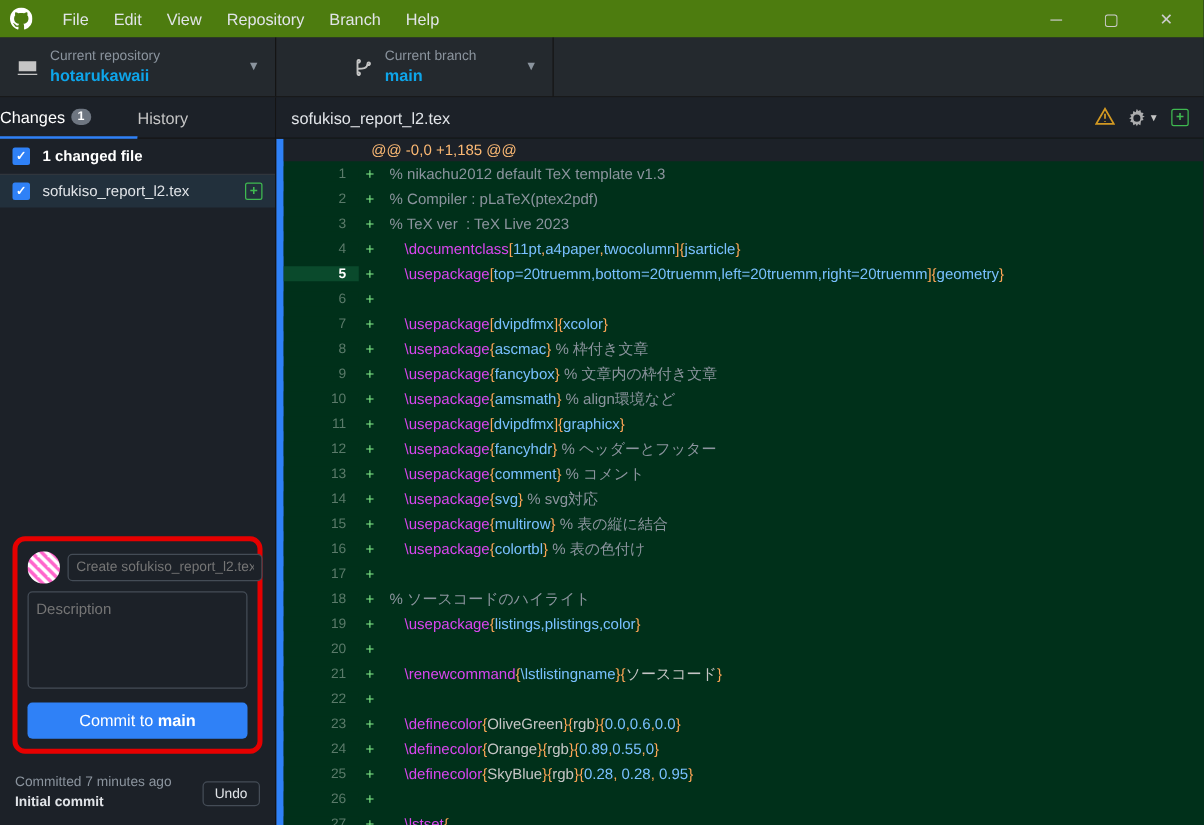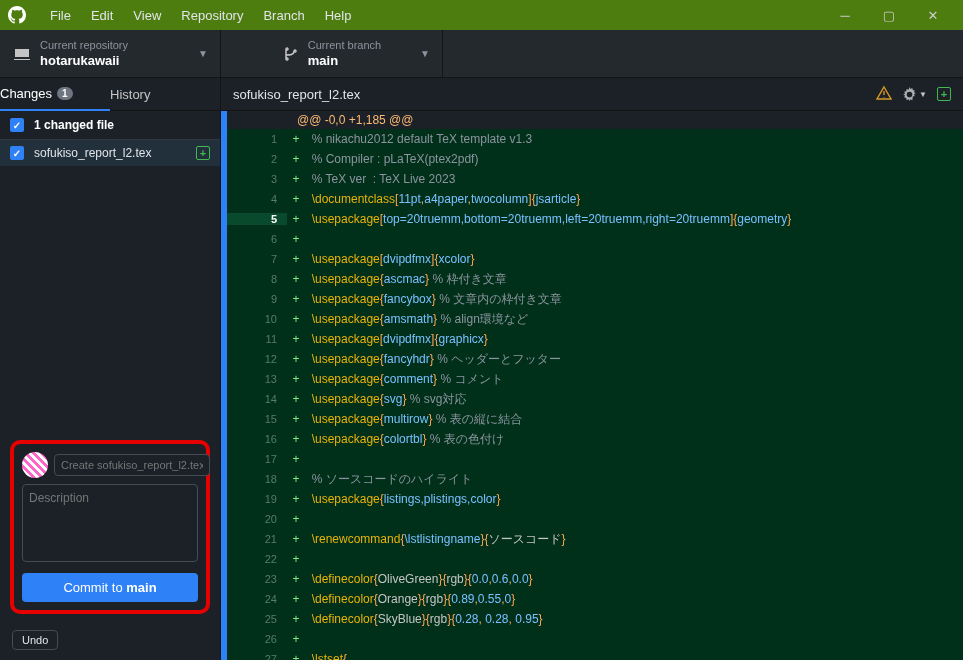--- a/index.html
+++ b/index.html
@@ -9,21 +9,21 @@
 .menu { display: flex; gap: 0; }
 .menu-item { padding: 4px 10px; cursor: default; color: #e1e4e8; font-size: 13px; }
 .winctrl { margin-left: auto; display: flex; }
 .winctrl div { width: 44px; height: 30px; display: flex; align-items: center; justify-content: center; color: #ccc; }
 .toolbar { height: 48px; background: #24292e; border-bottom: 1px solid #141414; display: flex; }
 .toolbar-sec { display: flex; align-items: center; padding: 0 14px; border-right: 1px solid #141414; gap: 10px; position: relative; }
 .toolbar-sec.repo { width: 221px; }
 .toolbar-sec.branch { width: 222px; justify-content: center; }
 .toolbar-sec .icon { width: 16px; height: 16px; fill: #c5c5c5; }
 .tlabel { color: #8b949e; font-size: 11px; line-height: 1.2; }
-.tvalue { color: #ffffff; font-size: 13px; font-weight: 600; }
+.tvalue { color: #0ea5e9; font-size: 13px; font-weight: 600; }
 .chev { position: absolute; right: 12px; color: #8b949e; font-size: 10px; }
 .tpub { padding-left: 18px; }
 .tpub .tvalue { font-size: 13px; font-weight: 600; color: #fff; }
 .tpub .tlabel { font-size: 11px; }
 .main { display: flex; height: calc(660px - 30px - 48px); }
 .sidebar { width: 221px; background: #1c2128; display: flex; flex-direction: column; border-right: 1px solid #141414; }
 .sidetabs { display: flex; height: 33px; background: #1c2128; }
 .sidetab { flex: 1; display: flex; align-items: center; justify-content: flex-start; gap: 5px; font-size: 13px; color: #c5c5c5; border-bottom: 1px solid #141414; cursor: default; }
 .sidetab.active { color: #fff; border-bottom: 2px solid #2f81f7; }
 .badge { background: #6e7681; color: #fff; font-size: 10px; padding: 1px 5px; border-radius: 8px; font-weight: 600; }
@@ -54,21 +54,21 @@
 .diff-wrap { flex: 1; overflow: hidden; background: #1c2128; display: flex; }
 .diff-margin { width: 6px; background: #2f81f7; }
 .diff { flex: 1; background: #00301a; font-family: Consolas, Menlo, monospace; font-size: 12px; }
 .diff-hunk { background: #1c2128; color: #fdba74; padding: 2px 8px 2px 70px; font-size: 12px; }
 .line { display: flex; height: 20px; align-items: center; }
 .lno { width: 60px; text-align: right; padding-right: 10px; color: #5a7a6a; background: #00301a; font-size: 11px; user-select: none; }
 .lno.hl { color: #fff; background: #0a4a2c; font-weight: 600; }
 .lmark { width: 18px; text-align: center; color: #7ee787; }
 .lcode { flex: 1; white-space: pre; color: #c5c5c5; }
 .c-cm { color: #8b949e; }
-.c-kw { color: #eab308; }
+.c-kw { color: #d946ef; margin-left: 12px; }
 .c-br { color: #ffa657; }
 .c-opt { color: #79c0ff; }
 .c-num { color: #79c0ff; }
 </style>
 </head>
 <body>
 
 <div class="titlebar">
   <svg class="logo" viewBox="0 0 16 16">
       <path d="M8 0C3.58 0 0 3.58 0 8c0 3.54 2.29 6.53 5.47 7.59.4.07.55-.17.55-.38 0-.19-.01-.82-.01-1.49-2.01.37-2.53-.49-2.69-.94-.09-.23-.48-.94-.82-1.13-.28-.15-.68-.52-.01-.53.63-.01 1.08.58 1.23.82.72 1.21 1.87.87 2.33.66.07-.52.28-.87.51-1.07-1.78-.2-3.64-.89-3.64-3.95 0-.87.31-1.59.82-2.15-.08-.2-.36-1.02.08-2.12 0 0 .67-.21 2.2.82.64-.18 1.32-.27 2-.27.68 0 1.36.09 2 .27 1.53-1.04 2.2-.82 2.2-.82.44 1.1.16 1.92.08 2.12.51.56.82 1.27.82 2.15 0 3.07-1.87 3.75-3.65 3.95.29.25.54.73.54 1.48 0 1.07-.01 1.93-.01 2.2 0 .21.15.46.55.38A8.013 8.013 0 0016 8c0-4.42-3.58-8-8-8z"></path>
@@ -135,20 +135,24 @@
         <div class="summary-row">
           <div class="avatar"></div>
           <input class="summary-in" placeholder="Create sofukiso_report_l2.tex" style="">
         </div>
         <textarea class="desc-in" placeholder="Description" style=""></textarea>
         <button class="commit-btn">
           <span>Commit to </span><b>main</b>
         </button>
       </div>
       <div class="undo-row">
+        <div class="ut">
+          <div class="ago">Committed 7 minutes ago</div>
+          <div class="msg">Initial commit</div>
+        </div>
         <button class="undo-btn">Undo</button>
       </div>
     </div>
   </div>
 
   <div class="content">
     <div class="filebar">
       <div class="fnm">sofukiso_report_l2.tex</div>
       <div class="warn">
         <svg width="16" height="16" viewBox="0 0 16 16">

